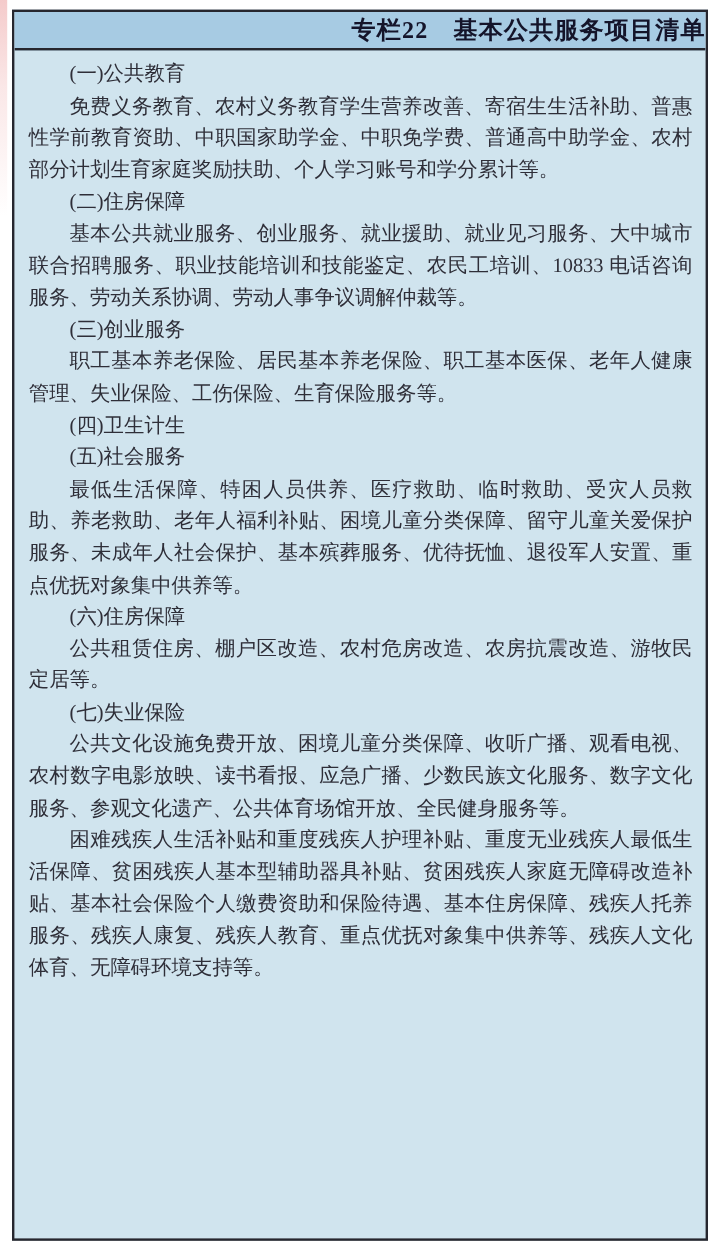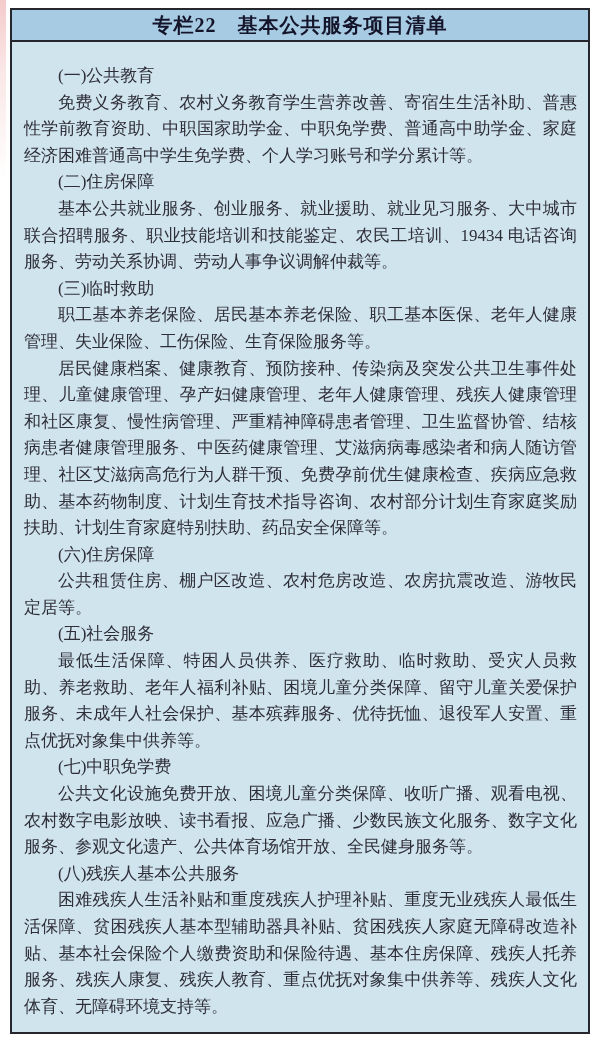--- a/index.html
+++ b/index.html
@@ -31,31 +31,31 @@
     box-sizing: border-box;
     overflow: hidden;
     background: #d0e4ee;
   }
   .panel-header {
     height: 30px;
     background: #a7cbe3;
     border-bottom: 2px solid #26262e;
     display: flex;
     align-items: center;
-    justify-content: center;
+    justify-content: flex-end;
   }
   .panel-title {
     font-size: 20px;
     font-weight: bold;
     color: #14142a;
     letter-spacing: 1px;
     white-space: nowrap;
   }
   .panel-body {
-    padding: 21px 11px 4px 12px;
+    padding: 7px 11px 4px 12px;
     font-size: 17px;
     line-height: 26.6px;
     color: #2e2e38;
     text-align: justify;
   }
   .section-heading {
     margin: 0;
     text-indent: 2em;
     font-size: 17px;
     font-weight: normal;
@@ -70,50 +70,49 @@
 
 <div class="scan-artifact"></div>
 
 <div class="panel">
   <div class="panel-header">
     <span class="panel-title">专栏22　基本公共服务项目清单</span>
   </div>
   <div class="panel-body">
   <div>
     <p class="section-heading">(一)公共教育</p>
-    <p class="section-body">免费义务教育、农村义务教育学生营养改善、寄宿生生活补助、普惠性学前教育资助、中职国家助学金、中职免学费、普通高中助学金、家庭经济困难普通高中学生免学费、个人学习账号和学分累计等。</p>
+    <p class="section-body">免费义务教育、农村义务教育学生营养改善、寄宿生生活补助、普惠性学前教育资助、中职国家助学金、中职免学费、普通高中助学金、农村部分计划生育家庭奖励扶助、个人学习账号和学分累计等。</p>
   </div>
 
   <div>
     <p class="section-heading">(二)住房保障</p>
-    <p class="section-body">基本公共就业服务、创业服务、就业援助、就业见习服务、大中城市联合招聘服务、职业技能培训和技能鉴定、农民工培训、19434 电话咨询服务、劳动关系协调、劳动人事争议调解仲裁等。</p>
+    <p class="section-body">基本公共就业服务、创业服务、就业援助、就业见习服务、大中城市联合招聘服务、职业技能培训和技能鉴定、农民工培训、10833 电话咨询服务、劳动关系协调、劳动人事争议调解仲裁等。</p>
   </div>
 
   <div>
-    <p class="section-heading">(三)临时救助</p>
+    <p class="section-heading">(三)创业服务</p>
     <p class="section-body">职工基本养老保险、居民基本养老保险、职工基本医保、老年人健康管理、失业保险、工伤保险、生育保险服务等。</p>
   </div>
 
   <div>
-    <p class="section-body">居民健康档案、健康教育、预防接种、传染病及突发公共卫生事件处理、儿童健康管理、孕产妇健康管理、老年人健康管理、残疾人健康管理和社区康复、慢性病管理、严重精神障碍患者管理、卫生监督协管、结核病患者健康管理服务、中医药健康管理、艾滋病病毒感染者和病人随访管理、社区艾滋病高危行为人群干预、免费孕前优生健康检查、疾病应急救助、基本药物制度、计划生育技术指导咨询、农村部分计划生育家庭奖励扶助、计划生育家庭特别扶助、药品安全保障等。</p>
+    <p class="section-heading">(四)卫生计生</p>
+  </div>
+
+  <div>
+    <p class="section-heading">(五)社会服务</p>
+    <p class="section-body">最低生活保障、特困人员供养、医疗救助、临时救助、受灾人员救助、养老救助、老年人福利补贴、困境儿童分类保障、留守儿童关爱保护服务、未成年人社会保护、基本殡葬服务、优待抚恤、退役军人安置、重点优抚对象集中供养等。</p>
   </div>
 
   <div>
     <p class="section-heading">(六)住房保障</p>
     <p class="section-body">公共租赁住房、棚户区改造、农村危房改造、农房抗震改造、游牧民定居等。</p>
   </div>
 
   <div>
-    <p class="section-heading">(五)社会服务</p>
-    <p class="section-body">最低生活保障、特困人员供养、医疗救助、临时救助、受灾人员救助、养老救助、老年人福利补贴、困境儿童分类保障、留守儿童关爱保护服务、未成年人社会保护、基本殡葬服务、优待抚恤、退役军人安置、重点优抚对象集中供养等。</p>
-  </div>
-
-  <div>
-    <p class="section-heading">(七)中职免学费</p>
+    <p class="section-heading">(七)失业保险</p>
     <p class="section-body">公共文化设施免费开放、困境儿童分类保障、收听广播、观看电视、农村数字电影放映、读书看报、应急广播、少数民族文化服务、数字文化服务、参观文化遗产、公共体育场馆开放、全民健身服务等。</p>
   </div>
 
   <div>
-    <p class="section-heading">(八)残疾人基本公共服务</p>
     <p class="section-body">困难残疾人生活补贴和重度残疾人护理补贴、重度无业残疾人最低生活保障、贫困残疾人基本型辅助器具补贴、贫困残疾人家庭无障碍改造补贴、基本社会保险个人缴费资助和保险待遇、基本住房保障、残疾人托养服务、残疾人康复、残疾人教育、重点优抚对象集中供养等、残疾人文化体育、无障碍环境支持等。</p>
   </div>
 </div>
 </div>
 
 </body></html>

